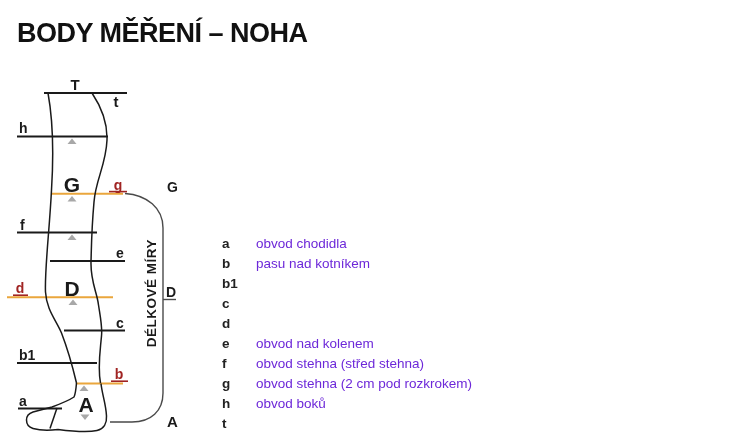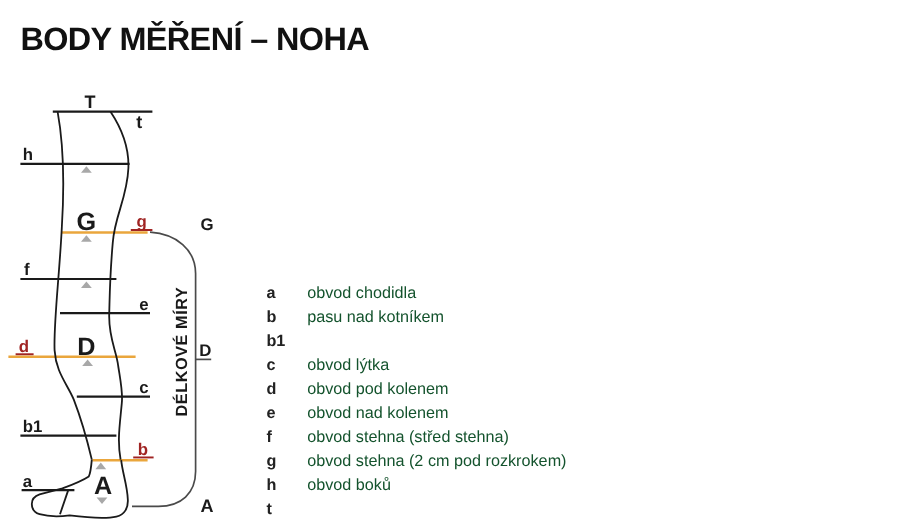--- a/index.html
+++ b/index.html
@@ -7,21 +7,21 @@
   .page{position:relative;width:614px;height:441px;background:#ffffff;overflow:hidden;}
   .title{
     position:absolute;left:17px;top:18px;
     font-size:27px;font-weight:bold;letter-spacing:-0.5px;color:#111;
     white-space:nowrap;
   }
   .diagram{position:absolute;left:0;top:70px;width:210px;height:371px;}
   .legend{position:absolute;left:222px;top:234px;width:330px;}
   .legend-row{display:flex;align-items:baseline;height:20px;font-size:13.5px;line-height:20px;}
   .legend-key{width:34px;font-weight:bold;color:#222;flex:0 0 34px;}
-  .legend-text{color:#14532d;white-space:nowrap;text-align:right;}
+  .legend-text{color:#6d28d9;white-space:nowrap;text-align:right;}
   svg text{font-family:"Liberation Sans", sans-serif;}
 </style>
 </head>
 <body>
 
 <div class="page">
 
   <div class="title">BODY MĚŘENÍ – NOHA</div>
 
   <svg class="diagram" viewBox="0 0 210 371" width="210" height="371">
@@ -86,25 +86,23 @@
     </div>
     <div class="legend-row">
       <span class="legend-key">b</span>
       <span class="legend-text">pasu nad kotníkem</span>
     </div>
     <div class="legend-row">
       <span class="legend-key">b1</span>
     </div>
     <div class="legend-row">
       <span class="legend-key">c</span>
-      <span class="legend-text">obvod lýtka</span>
     </div>
     <div class="legend-row">
       <span class="legend-key">d</span>
-      <span class="legend-text">obvod pod kolenem</span>
     </div>
     <div class="legend-row">
       <span class="legend-key">e</span>
       <span class="legend-text">obvod nad kolenem</span>
     </div>
     <div class="legend-row">
       <span class="legend-key">f</span>
       <span class="legend-text">obvod stehna (střed stehna)</span>
     </div>
     <div class="legend-row">

